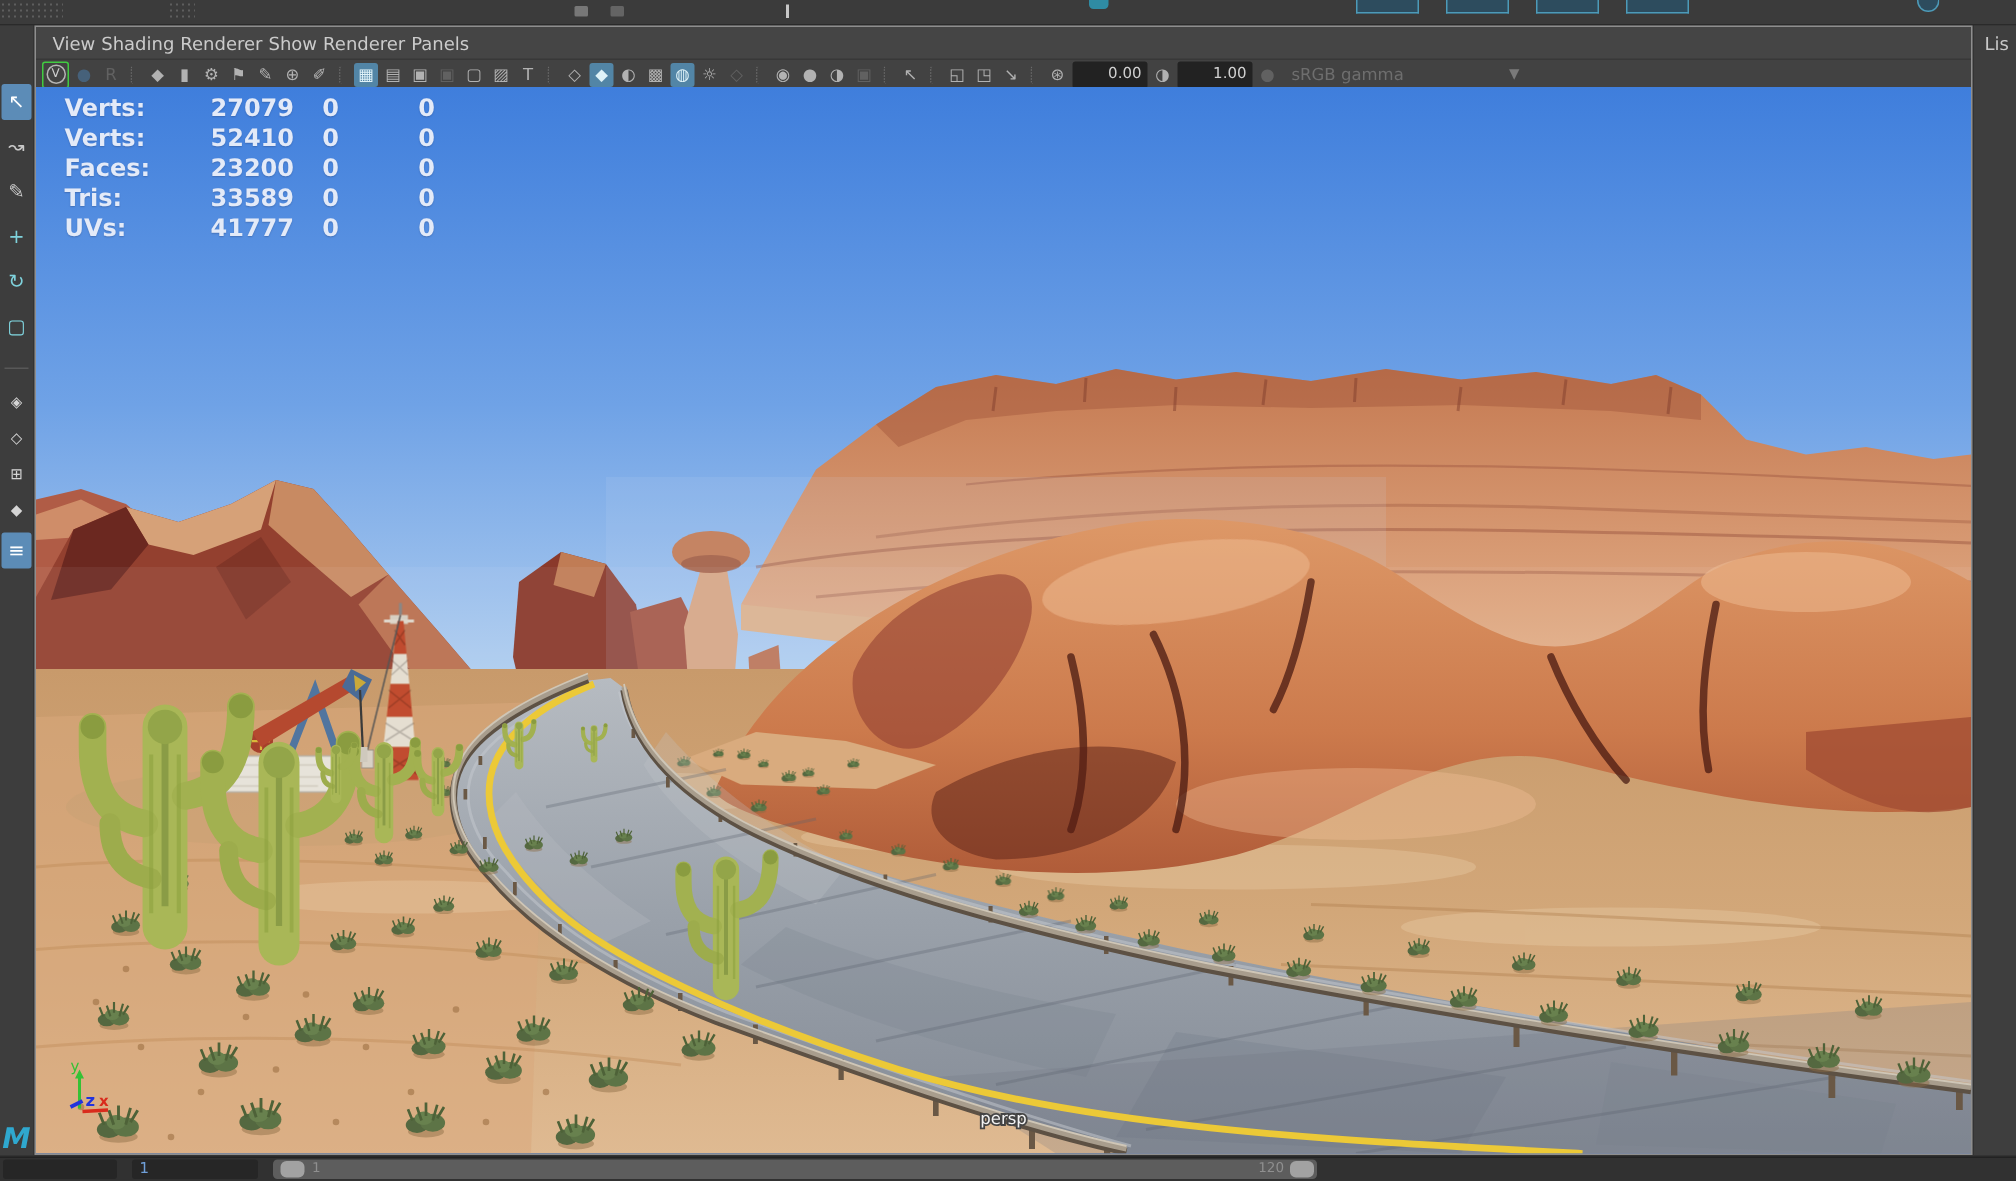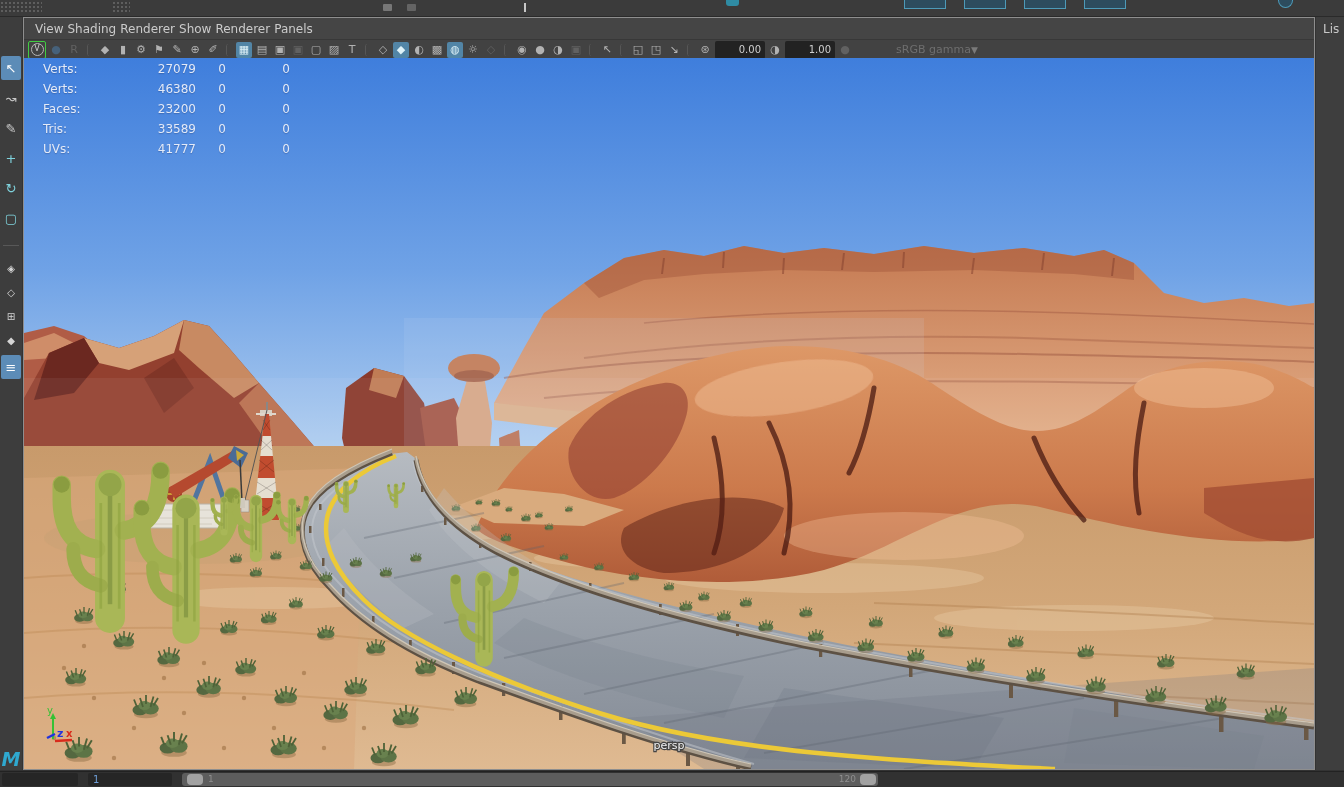--- a/index.html
+++ b/index.html
@@ -27,29 +27,29 @@
   .panel-toolbar{height:19px;background:#424242;display:flex;align-items:center;padding-left:3px;border-bottom:1px solid #2e2e2e}
   .tb-item{min-width:16px;height:16px;display:flex;align-items:center;justify-content:center;color:#b2b2b2;font-size:11px;border-radius:2px;margin:0 1px}
   .tb-item .g{pointer-events:none}
   .tb-item.active-blue{background:#5285a6;color:#dff2f8}
   .tb-item.active-green{border:1px solid #41cb41;color:#cfcfcf}
   .tb-item.active-green .g{border:1px solid #b5b5b5;border-radius:50%;width:11px;height:11px;line-height:10px;font-size:8px;text-align:center}
   .tb-item.disabled{color:#616161}
   .tb-item.disabled-blue{color:#46617a}
   .tb-item.sep{min-width:4px;width:4px;height:12px;border-left:1px dotted #6a6a6a;margin:0 4px}
   .tb-item.field{background:#222;color:#cfcfcf;font-size:10px;width:42px;justify-content:flex-end;padding:1px 4px}
-  .tb-item.dropdown{color:#6e6e6e;width:152px;justify-content:center;padding:0 6px}
+  .tb-item.dropdown{color:#6e6e6e;width:152px;justify-content:space-between;padding:0 6px}
   .dd-arrow{color:#7a7a7a;font-size:9px}
   .dd-arrow:empty{display:none}
 
   .viewport{position:absolute;left:0;top:40px;width:1290px;height:711px;overflow:hidden;background:#4b86dd}
 
   
   .hud{position:absolute;left:0;top:0;width:320px;height:110px}
-  .hud-row{position:absolute;left:0;width:320px;height:14px;color:#e3eaf8;font-size:12px;font-weight:normal;text-shadow:0 1px 1px rgba(20,30,70,.25)}
+  .hud-row{position:absolute;left:0;width:320px;height:14px;color:#e3eaf8;font-size:16px;font-weight:bold;text-shadow:0 1px 1px rgba(20,30,70,.25)}
   .hud-row:nth-of-type(1){top:4px}.hud-row:nth-of-type(2){top:24px}.hud-row:nth-of-type(3){top:44px}
   .hud-row:nth-of-type(4){top:64px}.hud-row:nth-of-type(5){top:84px}
   .hud-label{position:absolute;left:19px}
   .hud-v1{position:absolute;left:100px;width:72px;text-align:right}
   .hud-v2{position:absolute;left:180px;width:22px;text-align:right}
   .hud-v3{position:absolute;left:226px;width:40px;text-align:right}
 
   
   .right-panel{position:absolute;left:1316px;top:17px;width:40px;height:753px;background:#3e3e3e;color:#c8c8c8;font-size:12px;padding:5px 0 0 7px;box-sizing:border-box;overflow:hidden}
 
@@ -615,21 +615,21 @@
     <div class="hud">
 
     <div class="hud-row">
           <span class="hud-label">Verts:</span>
           <span class="hud-v1">27079</span>
           <span class="hud-v2">0</span>
           <span class="hud-v3">0</span>
         </div>
         <div class="hud-row">
           <span class="hud-label">Verts:</span>
-          <span class="hud-v1">46380</span>
+          <span class="hud-v1">52410</span>
           <span class="hud-v2">0</span>
           <span class="hud-v3">0</span>
         </div>
         <div class="hud-row">
           <span class="hud-label">Faces:</span>
           <span class="hud-v1">23200</span>
           <span class="hud-v2">0</span>
           <span class="hud-v3">0</span>
         </div>
         <div class="hud-row">

